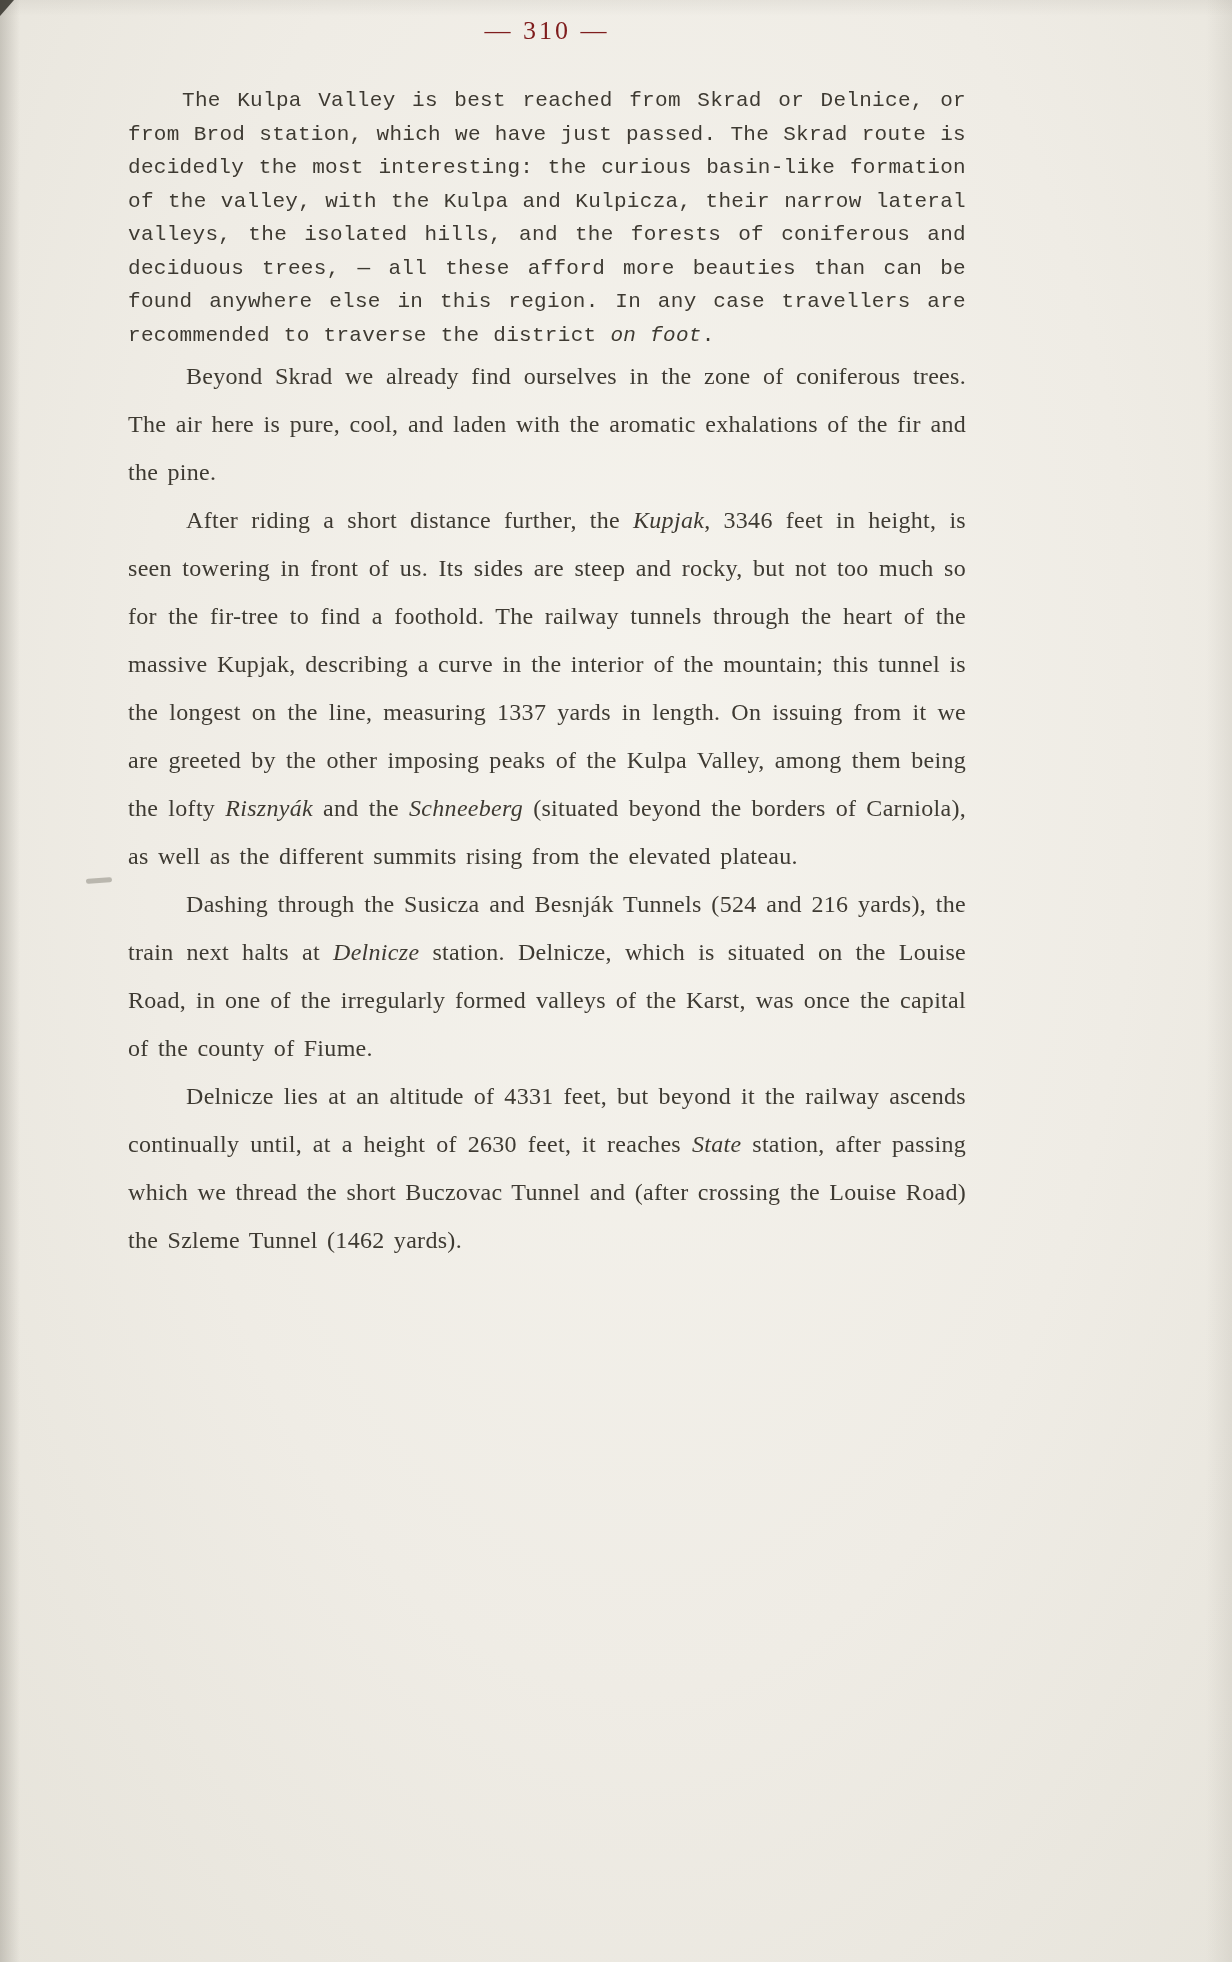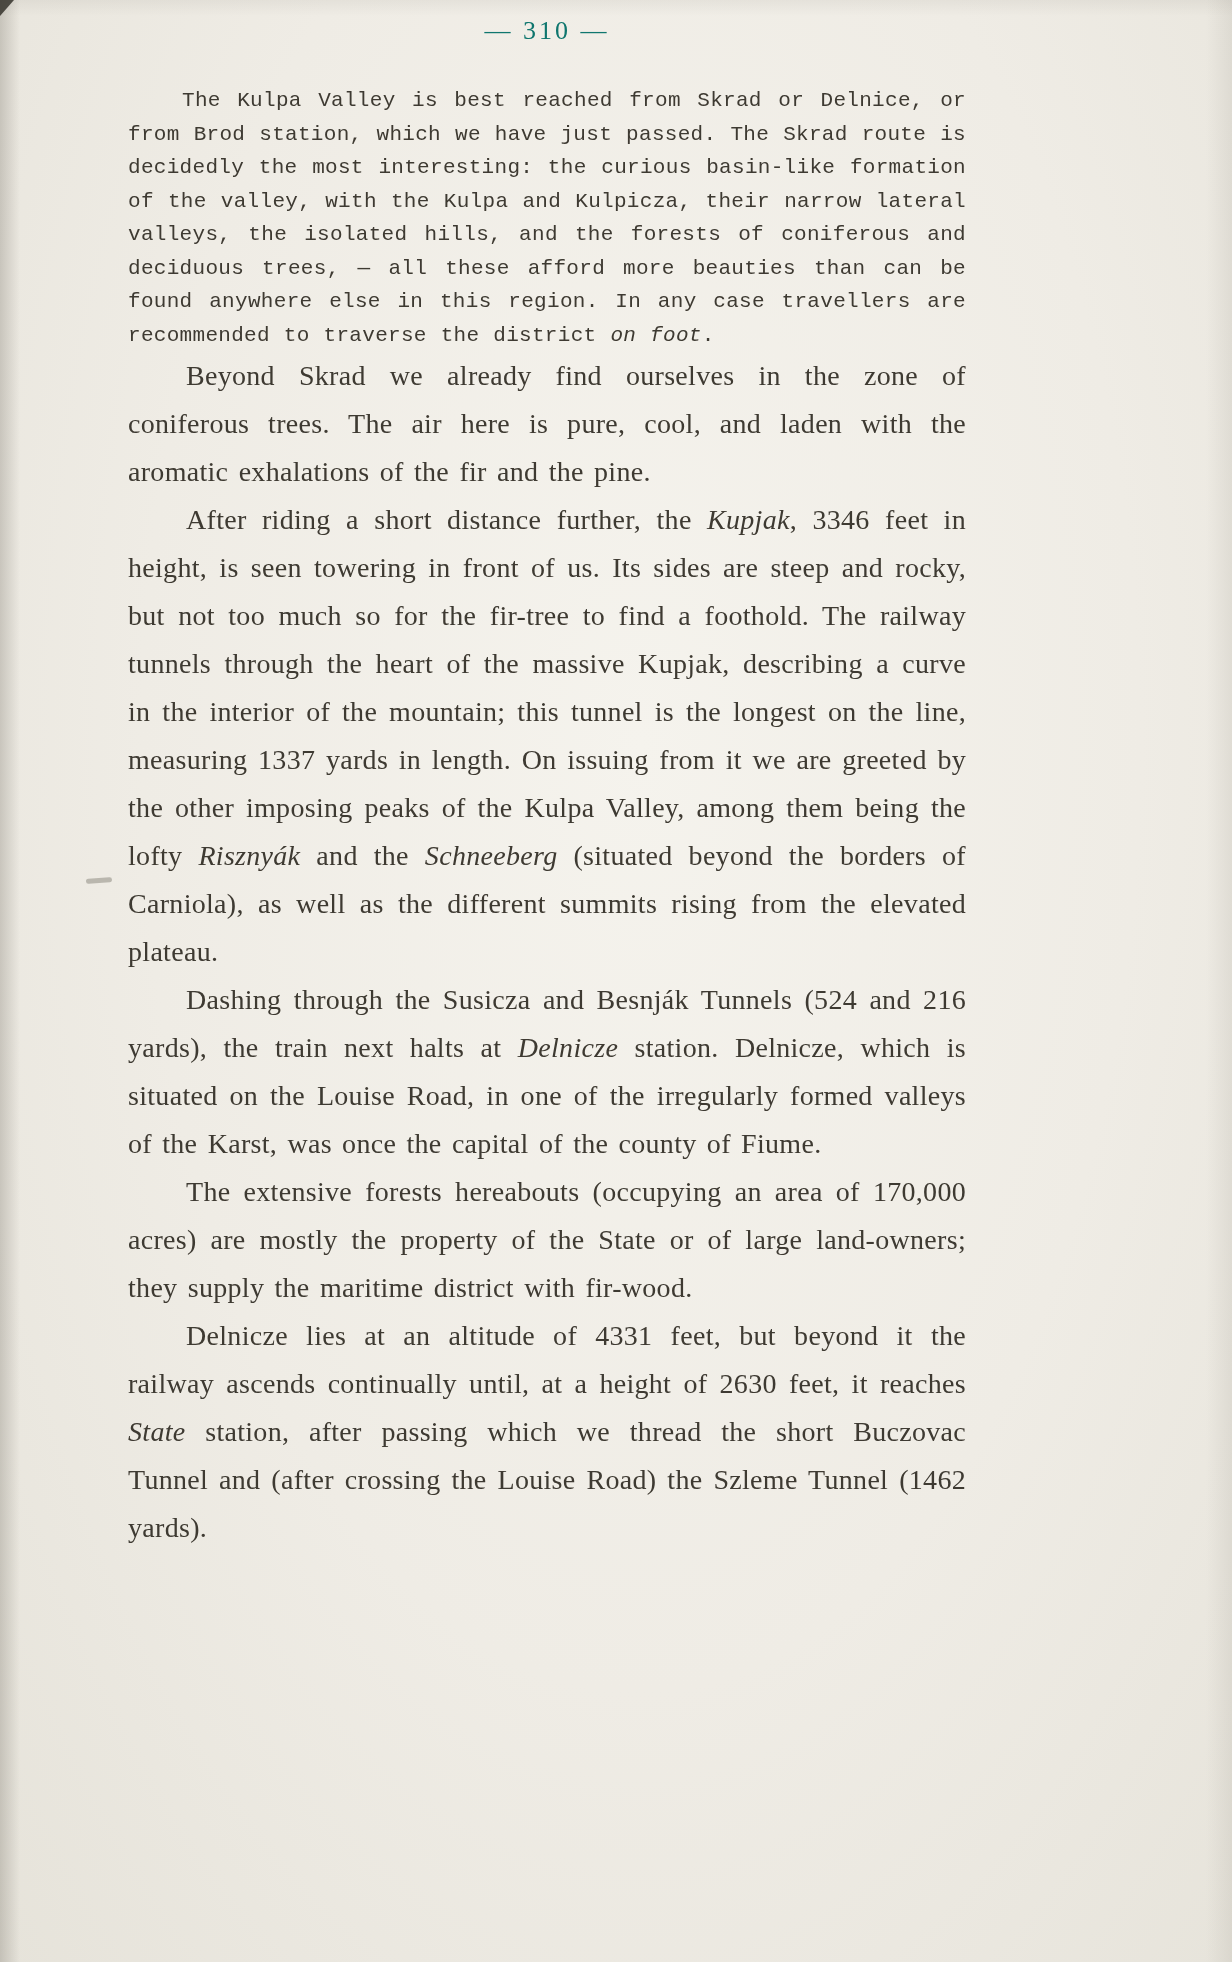--- a/index.html
+++ b/index.html
@@ -47,37 +47,37 @@
   .text-block {
     position: absolute;
     left: 128px;
     top: 16px;
     width: 838px;
   }
   .folio {
     text-align: center;
     font-size: 26px;
     letter-spacing: 3px;
-    color: #0f766e;
+    color: #7f1d1d;
     margin: 0 0 38px 0;
   }
   p.para {
     margin: 0;
     text-align: justify;
     letter-spacing: 0.3px;
   }
   p.small {
     font-size: 21px;
     line-height: 33.5px;
     text-indent: 54px;
     word-spacing: 1px;
     font-family: Liberation Mono, monospace;
   }
   p.main {
-    font-size: 28px;
+    font-size: 24px;
     line-height: 48px;
     text-indent: 58px;
     word-spacing: 3px;
   }
   .it { font-style: italic; }
   .bd { font-weight: normal; }
 </style>
 </head>
 <body>
 
@@ -89,16 +89,15 @@
   <div class="folio">— 310 —</div>
 
   <p class="para small"><span>The Kulpa Valley is best reached from Skrad or Delnice, or from Brod station, which we have just passed. The Skrad route is decidedly the most interesting: the curious basin-like formation of the valley, with the Kulpa and Kulpicza, their narrow lateral valleys, the isolated hills, and the forests of coniferous and deciduous trees, — all these afford more beauties than can be found anywhere else in this region. In any case travellers are recommended to traverse the district </span><span class="it">on foot</span><span>.</span></p>
 
   <p class="para main"><span>Beyond Skrad we already find ourselves in the zone of coniferous trees. The air here is pure, cool, and laden with the aromatic exhalations of the fir and the pine.</span></p>
 
   <p class="para main"><span>After riding a short distance further, the </span><span class="it bd">Kupjak</span><span>, 3346 feet in height, is seen towering in front of us. Its sides are steep and rocky, but not too much so for the fir-tree to find a foothold. The railway tunnels through the heart of the massive Kupjak, describing a curve in the interior of the mountain; this tunnel is the longest on the line, measuring 1337 yards in length. On issuing from it we are greeted by the other imposing peaks of the Kulpa Valley, among them being the lofty </span><span class="it bd">Risznyák</span><span> and the </span><span class="it">Schneeberg</span><span> (situated beyond the borders of Carniola), as well as the different summits rising from the elevated plateau.</span></p>
 
   <p class="para main"><span>Dashing through the Susicza and Besnják Tunnels (524 and 216 yards), the train next halts at </span><span class="it bd">Delnicze</span><span> station. Delnicze, which is situated on the Louise Road, in one of the irregularly formed valleys of the Karst, was once the capital of the county of Fiume.</span></p>
 
-  <p class="para main"><span>The extensive forests hereabouts (occupying an area of 170,000 acres) are mostly the property of the State or of large land-owners; they supply the maritime district with fir-wood.</span></p>
 
   <p class="para main"><span>Delnicze lies at an altitude of 4331 feet, but beyond it the railway ascends continually until, at a height of 2630 feet, it reaches </span><span class="it bd">State</span><span> station, after passing which we thread the short Buczovac Tunnel and (after crossing the Louise Road) the Szleme Tunnel (1462 yards).</span></p>
 </div>
 
 </body></html>

